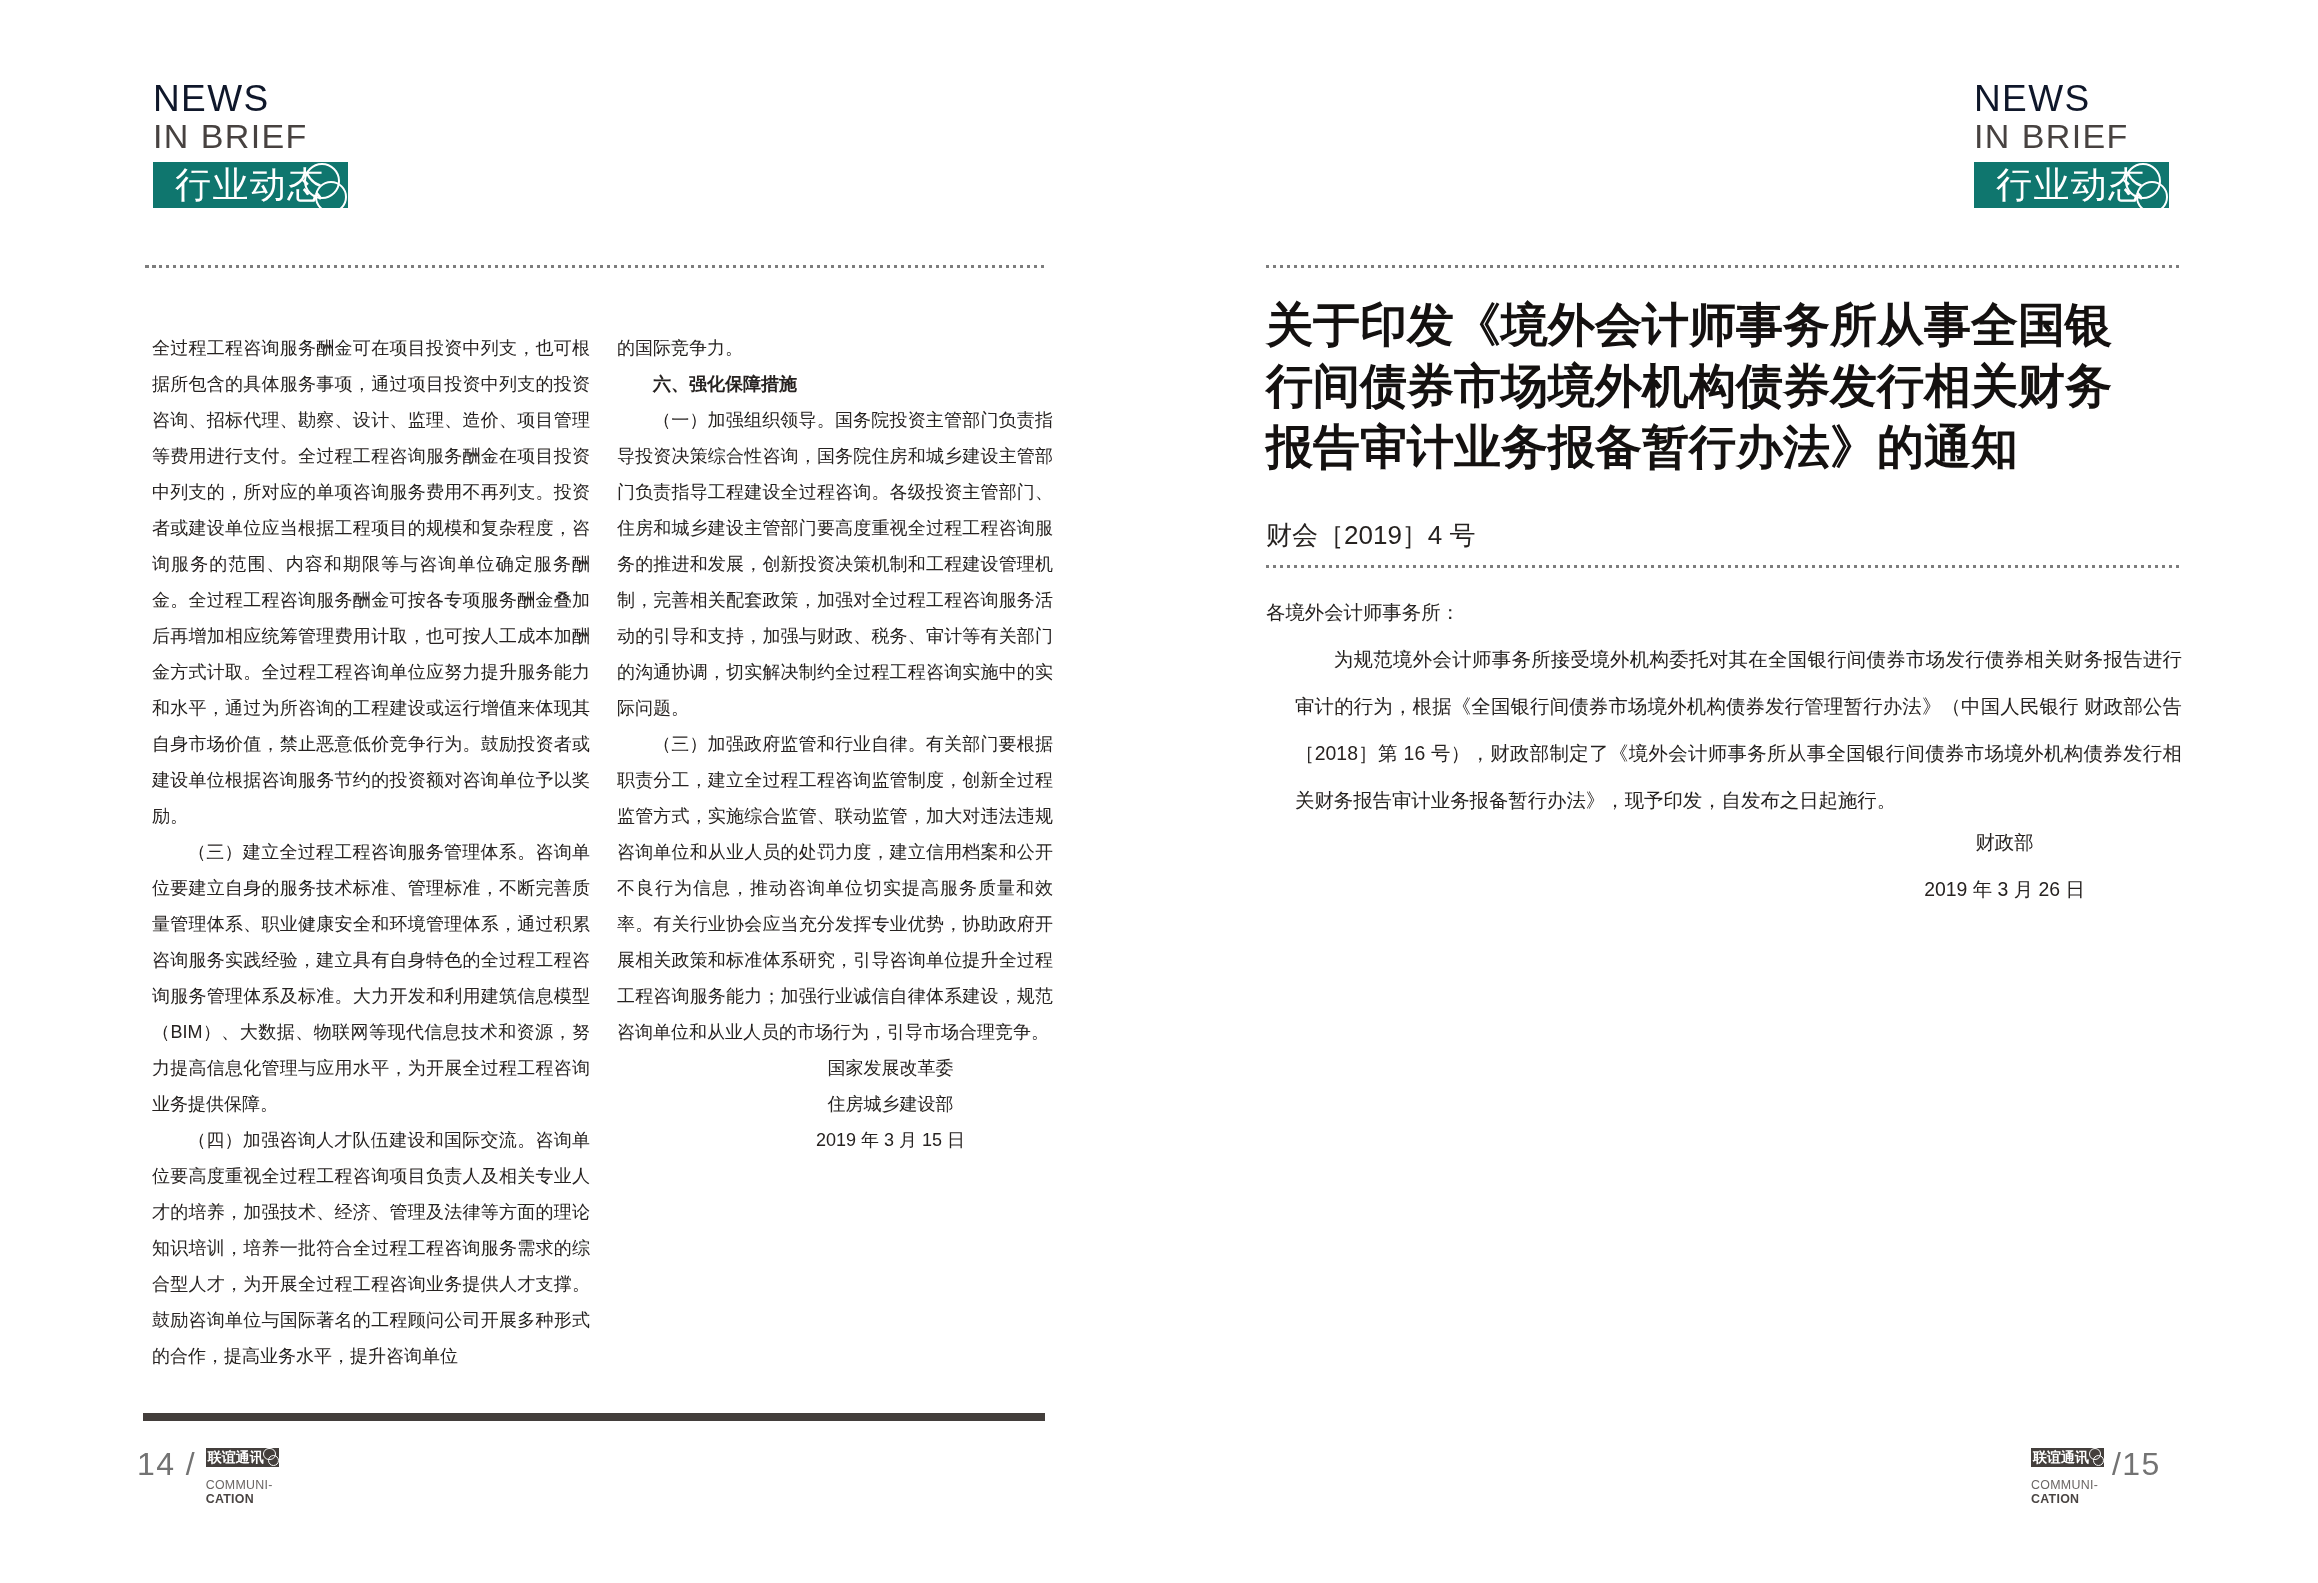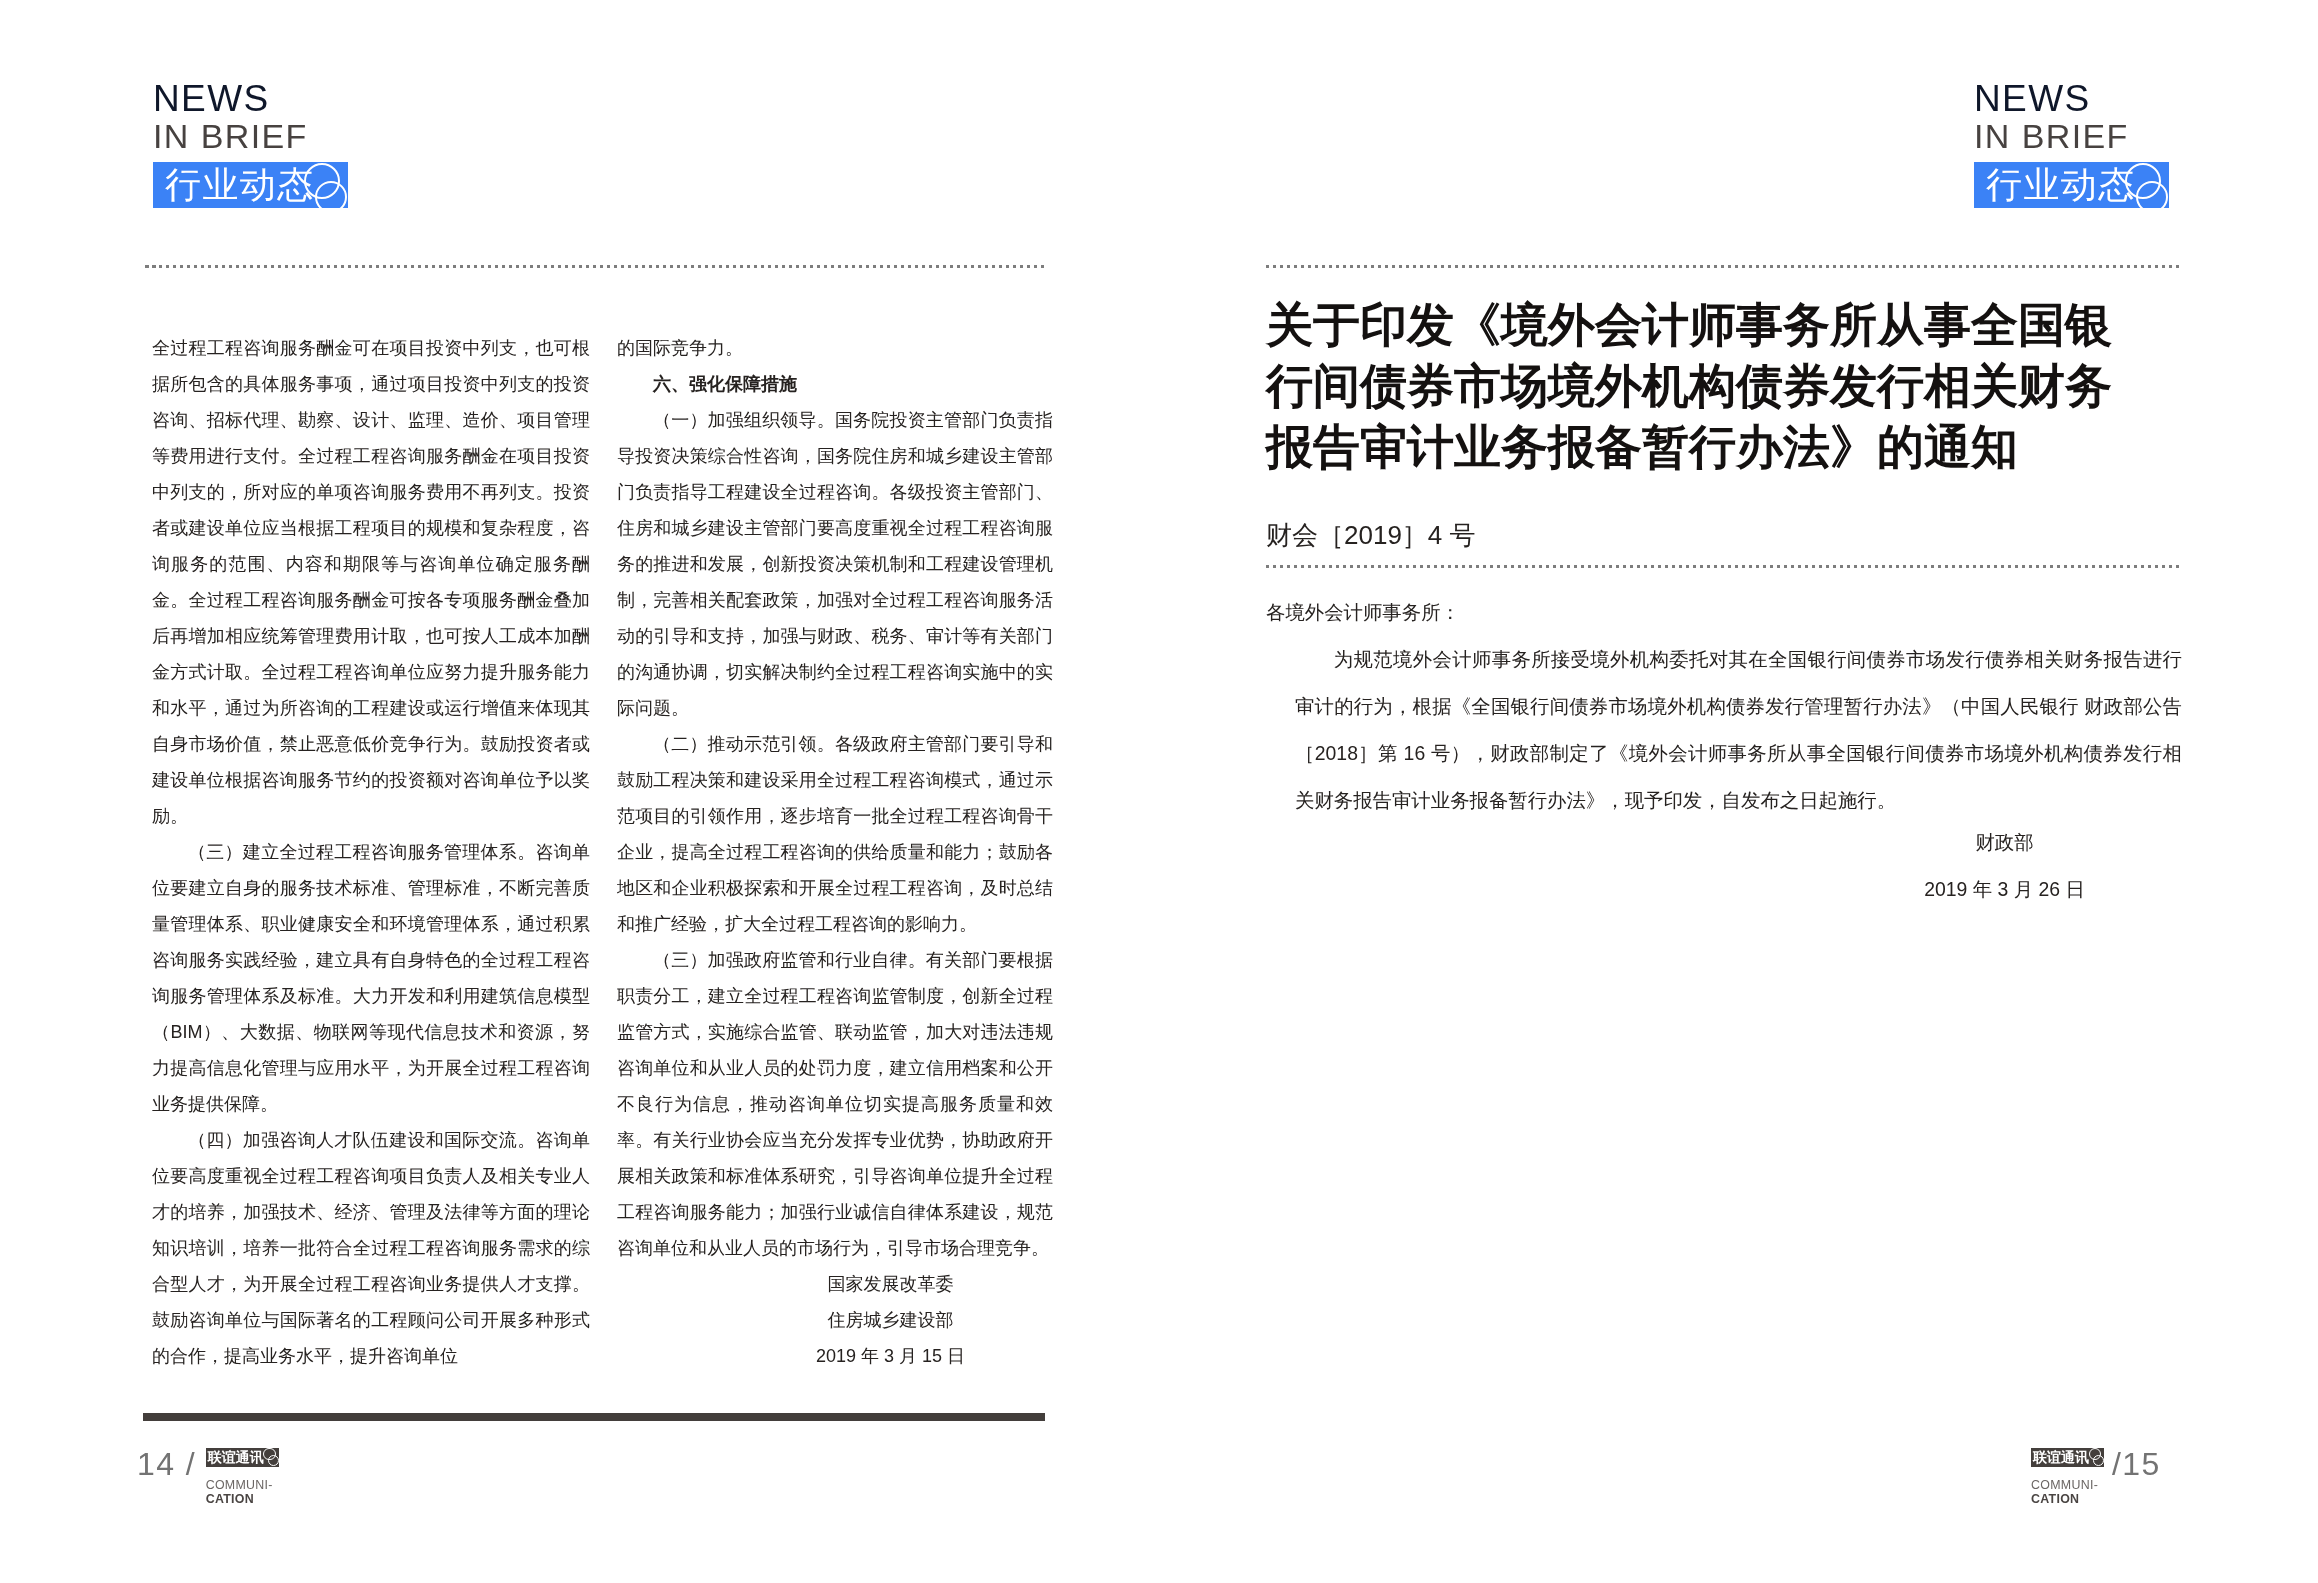--- a/index.html
+++ b/index.html
@@ -13,22 +13,22 @@
 
   
   .sec-header{width:195px;}
   .sec-header .l1{
     font-size:37px;font-weight:400;color:#0f172a;letter-spacing:1.4px;line-height:37px;
   }
   .sec-header .l2{
     font-size:34px;font-weight:400;color:#474240;letter-spacing:1.4px;line-height:39px;
   }
   .badge{
-    margin-top:5.5px;width:195px;height:46px;background:#3b82f6;color:#ffffff;
-    font-size:36px;line-height:46px;padding-left:12px;box-sizing:border-box;
+    margin-top:5.5px;width:195px;height:46px;background:#0f766e;color:#ffffff;
+    font-size:36px;line-height:46px;padding-left:22px;box-sizing:border-box;
     position:relative;overflow:hidden;letter-spacing:1.4px;
   }
   .badge .circ{position:absolute;border:2.1px solid #ffffff;border-radius:50%;}
   .badge .c1{width:32px;height:32px;right:8.3px;top:1.4px;}
   .badge .c2{width:28px;height:28px;right:1.4px;top:19.4px;}
 
   
   .dotted{
     height:2.8px;
     background:repeating-linear-gradient(90deg,#7d7d7d 0 3.5px,transparent 3.5px 7px);
@@ -91,21 +91,20 @@
 <p class="para">全过程工程咨询服务酬金可在项目投资中列支，也可根据所包含的具体服务事项，通过项目投资中列支的投资咨询、招标代理、勘察、设计、监理、造价、项目管理等费用进行支付。全过程工程咨询服务酬金在项目投资中列支的，所对应的单项咨询服务费用不再列支。投资者或建设单位应当根据工程项目的规模和复杂程度，咨询服务的范围、内容和期限等与咨询单位确定服务酬金。全过程工程咨询服务酬金可按各专项服务酬金叠加后再增加相应统筹管理费用计取，也可按人工成本加酬金方式计取。全过程工程咨询单位应努力提升服务能力和水平，通过为所咨询的工程建设或运行增值来体现其自身市场价值，禁止恶意低价竞争行为。鼓励投资者或建设单位根据咨询服务节约的投资额对咨询单位予以奖励。</p>
     <p class="para indent">（三）建立全过程工程咨询服务管理体系。咨询单位要建立自身的服务技术标准、管理标准，不断完善质量管理体系、职业健康安全和环境管理体系，通过积累咨询服务实践经验，建立具有自身特色的全过程工程咨询服务管理体系及标准。大力开发和利用建筑信息模型（BIM）、大数据、物联网等现代信息技术和资源，努力提高信息化管理与应用水平，为开展全过程工程咨询业务提供保障。</p>
     <p class="para indent">（四）加强咨询人才队伍建设和国际交流。咨询单位要高度重视全过程工程咨询项目负责人及相关专业人才的培养，加强技术、经济、管理及法律等方面的理论知识培训，培养一批符合全过程工程咨询服务需求的综合型人才，为开展全过程工程咨询业务提供人才支撑。鼓励咨询单位与国际著名的工程顾问公司开展多种形式的合作，提高业务水平，提升咨询单位</p>
   </div>
 
 <div class="abs text-col" style="left:617px;top:330px;width:436px;">
 
 <p class="para">的国际竞争力。</p>
     <p class="para heading">六、强化保障措施</p>
     <p class="para indent">（一）加强组织领导。国务院投资主管部门负责指导投资决策综合性咨询，国务院住房和城乡建设主管部门负责指导工程建设全过程咨询。各级投资主管部门、住房和城乡建设主管部门要高度重视全过程工程咨询服务的推进和发展，创新投资决策机制和工程建设管理机制，完善相关配套政策，加强对全过程工程咨询服务活动的引导和支持，加强与财政、税务、审计等有关部门的沟通协调，切实解决制约全过程工程咨询实施中的实际问题。</p>
-    <p class="para indent">（二）推动示范引领。各级政府主管部门要引导和鼓励工程决策和建设采用全过程工程咨询模式，通过示范项目的引领作用，逐步培育一批全过程工程咨询骨干企业，提高全过程工程咨询的供给质量和能力；鼓励各地区和企业积极探索和开展全过程工程咨询，及时总结和推广经验，扩大全过程工程咨询的影响力。</p>
     <p class="para indent">（三）加强政府监管和行业自律。有关部门要根据职责分工，建立全过程工程咨询监管制度，创新全过程监管方式，实施综合监管、联动监管，加大对违法违规咨询单位和从业人员的处罚力度，建立信用档案和公开不良行为信息，推动咨询单位切实提高服务质量和效率。有关行业协会应当充分发挥专业优势，协助政府开展相关政策和标准体系研究，引导咨询单位提升全过程工程咨询服务能力；加强行业诚信自律体系建设，规范咨询单位和从业人员的市场行为，引导市场合理竞争。</p>
     <p class="para sign">国家发展改革委</p>
     <p class="para sign">住房城乡建设部</p>
     <p class="para sign">2019 年 3 月 15 日</p>
   </div>
 
 <div class="abs bottom-bar" style="left:143px;top:1413px;width:902px;"></div>
 
 <div class="abs footer" style="left:137px;top:1448px;">
   <div class="pagenum">14 /</div>

